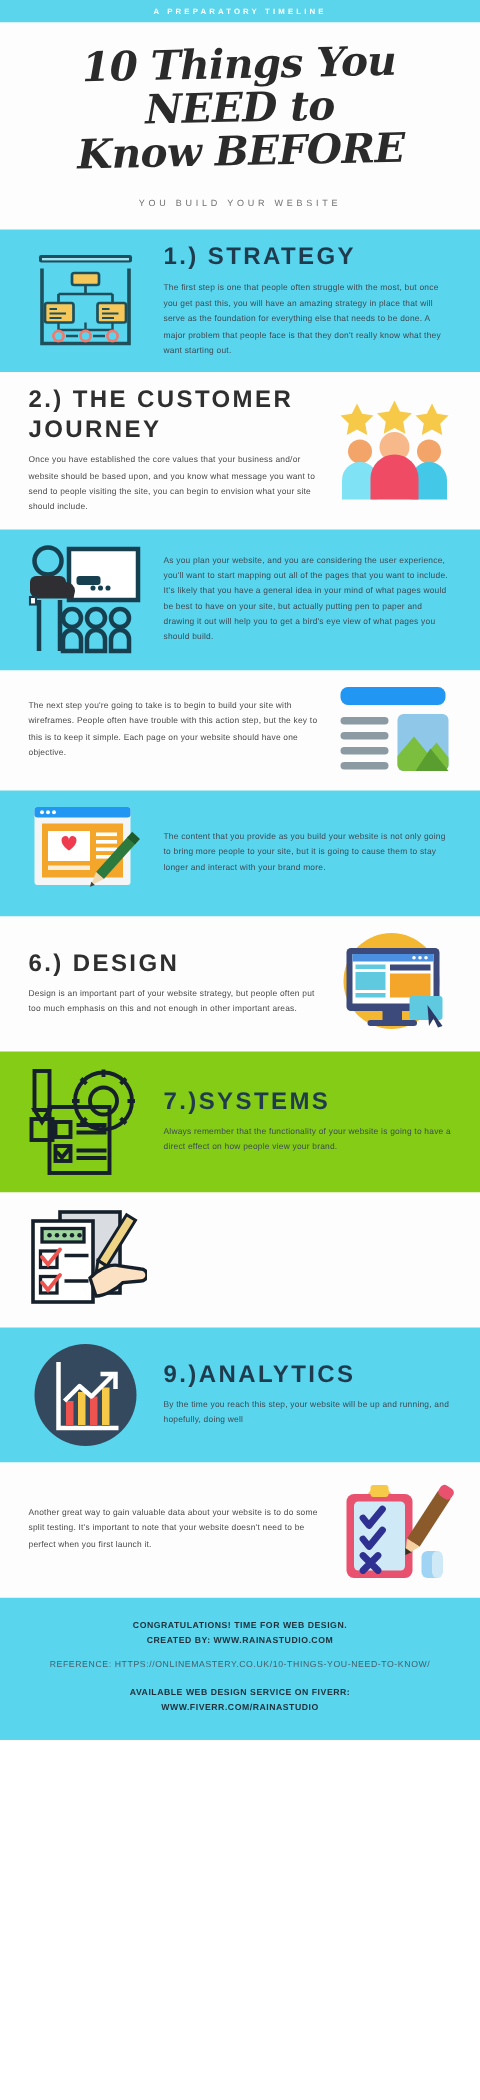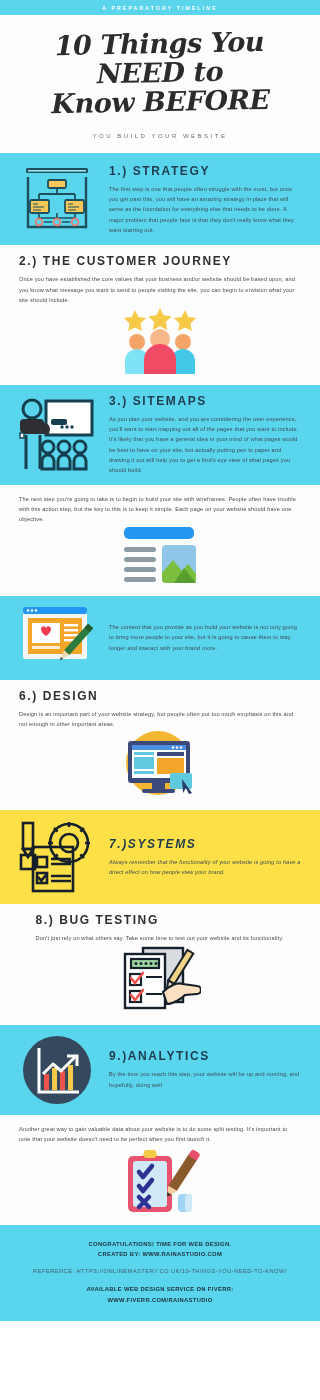--- a/index.html
+++ b/index.html
@@ -60,39 +60,39 @@
 
   
   .step {
     display: flex;
     align-items: center;
     padding: 9px 14px;
     position: relative;
   }
   .step.blue   { background: #5ad5ee; }
   .step.white  { background: #fdfdfd; }
-  .step.blue2  { background: #fde047; font-style: italic; }
+  .step.blue2  { background: #84cc16; }
 
   .step.icon-left  { flex-direction: row; }
-  .step.icon-right { flex-direction: column; }
+  .step.icon-right { flex-direction: row; }
 
   .art {
     flex: 0 0 auto;
     width: 86px;
     display: flex;
     align-items: center;
     justify-content: center;
   }
   .txt { flex: 1 1 auto; padding: 0 5px; }
 
   .step.icon-left .txt  { padding-left: 9px; }
   .step.icon-right .txt { padding-right: 6px; }
 
   .step-title {
-    font-size: 12px;
+    font-size: 16px;
     font-weight: 700;
     letter-spacing: 1.6px;
     color: #2f2f2f;
     margin-bottom: 5px;
     line-height: 1.25;
     text-transform: uppercase;
   }
   .step.blue .step-title, .step.blue2 .step-title { color: #1f3b4d; }
   .step-body {
     font-size: 5.6px;
@@ -209,21 +209,20 @@
         <circle cx="30" cy="50" r="6"></circle>
           <circle cx="46" cy="50" r="6"></circle>
           <circle cx="62" cy="50" r="6"></circle>
         <path d="M24 72 v-8 a6 6 0 0 1 12 0 v8z"></path>
         <path d="M40 72 v-8 a6 6 0 0 1 12 0 v8z"></path>
         <path d="M56 72 v-8 a6 6 0 0 1 12 0 v8z"></path>
       </g>
     </svg>
   </div>
   <div class="txt">
-    <div class="step-title">3.) SITEMAPS</div>
     <div class="step-body">As you plan your website, and you are considering the user experience, you'll want to start mapping out all of the pages that you want to include. It's likely that you have a general idea in your mind of what pages would be best to have on your site, but actually putting pen to paper and drawing it out will help you to get a bird's eye view of what pages you should build.</div>
   </div>
 </div>
 
 <div class="step white icon-right">
   <div class="txt">
     <div class="step-body">The next step you're going to take is to begin to build your site with wireframes. People often have trouble with this action step, but the key to this is to keep it simple. Each page on your website should have one objective.</div>
   </div>
   <div class="art">
     <svg width="76" height="62" viewBox="0 0 76 62">
@@ -319,24 +318,20 @@
       </g>
     </svg>
   </div>
   <div class="txt">
     <div class="step-title">7.)SYSTEMS</div>
     <div class="step-body">Always remember that the functionality of your website is going to have a direct effect on how people view your brand.</div>
   </div>
 </div>
 
 <div class="step white icon-right">
-  <div class="txt">
-    <div class="step-title">8.) BUG TESTING</div>
-    <div class="step-body">Don't just rely on what others say. Take some time to test out your website and its functionality.</div>
-  </div>
   <div class="art">
     <svg width="82" height="72" viewBox="0 0 82 72">
       <rect x="24" y="4" width="40" height="54" fill="#d9dde1" stroke="#16202b" stroke-width="2.4"></rect>
       <rect x="6" y="10" width="40" height="54" fill="#ffffff" stroke="#16202b" stroke-width="2.4"></rect>
       <rect x="12" y="15" width="28" height="9" fill="#9fd6a0" stroke="#16202b" stroke-width="2.2"></rect>
       <g fill="#16202b">
           <circle cx="17" cy="19.5" r="1.5"></circle>
           <circle cx="22" cy="19.5" r="1.5"></circle>
           <circle cx="27" cy="19.5" r="1.5"></circle>
           <circle cx="32" cy="19.5" r="1.5"></circle>

